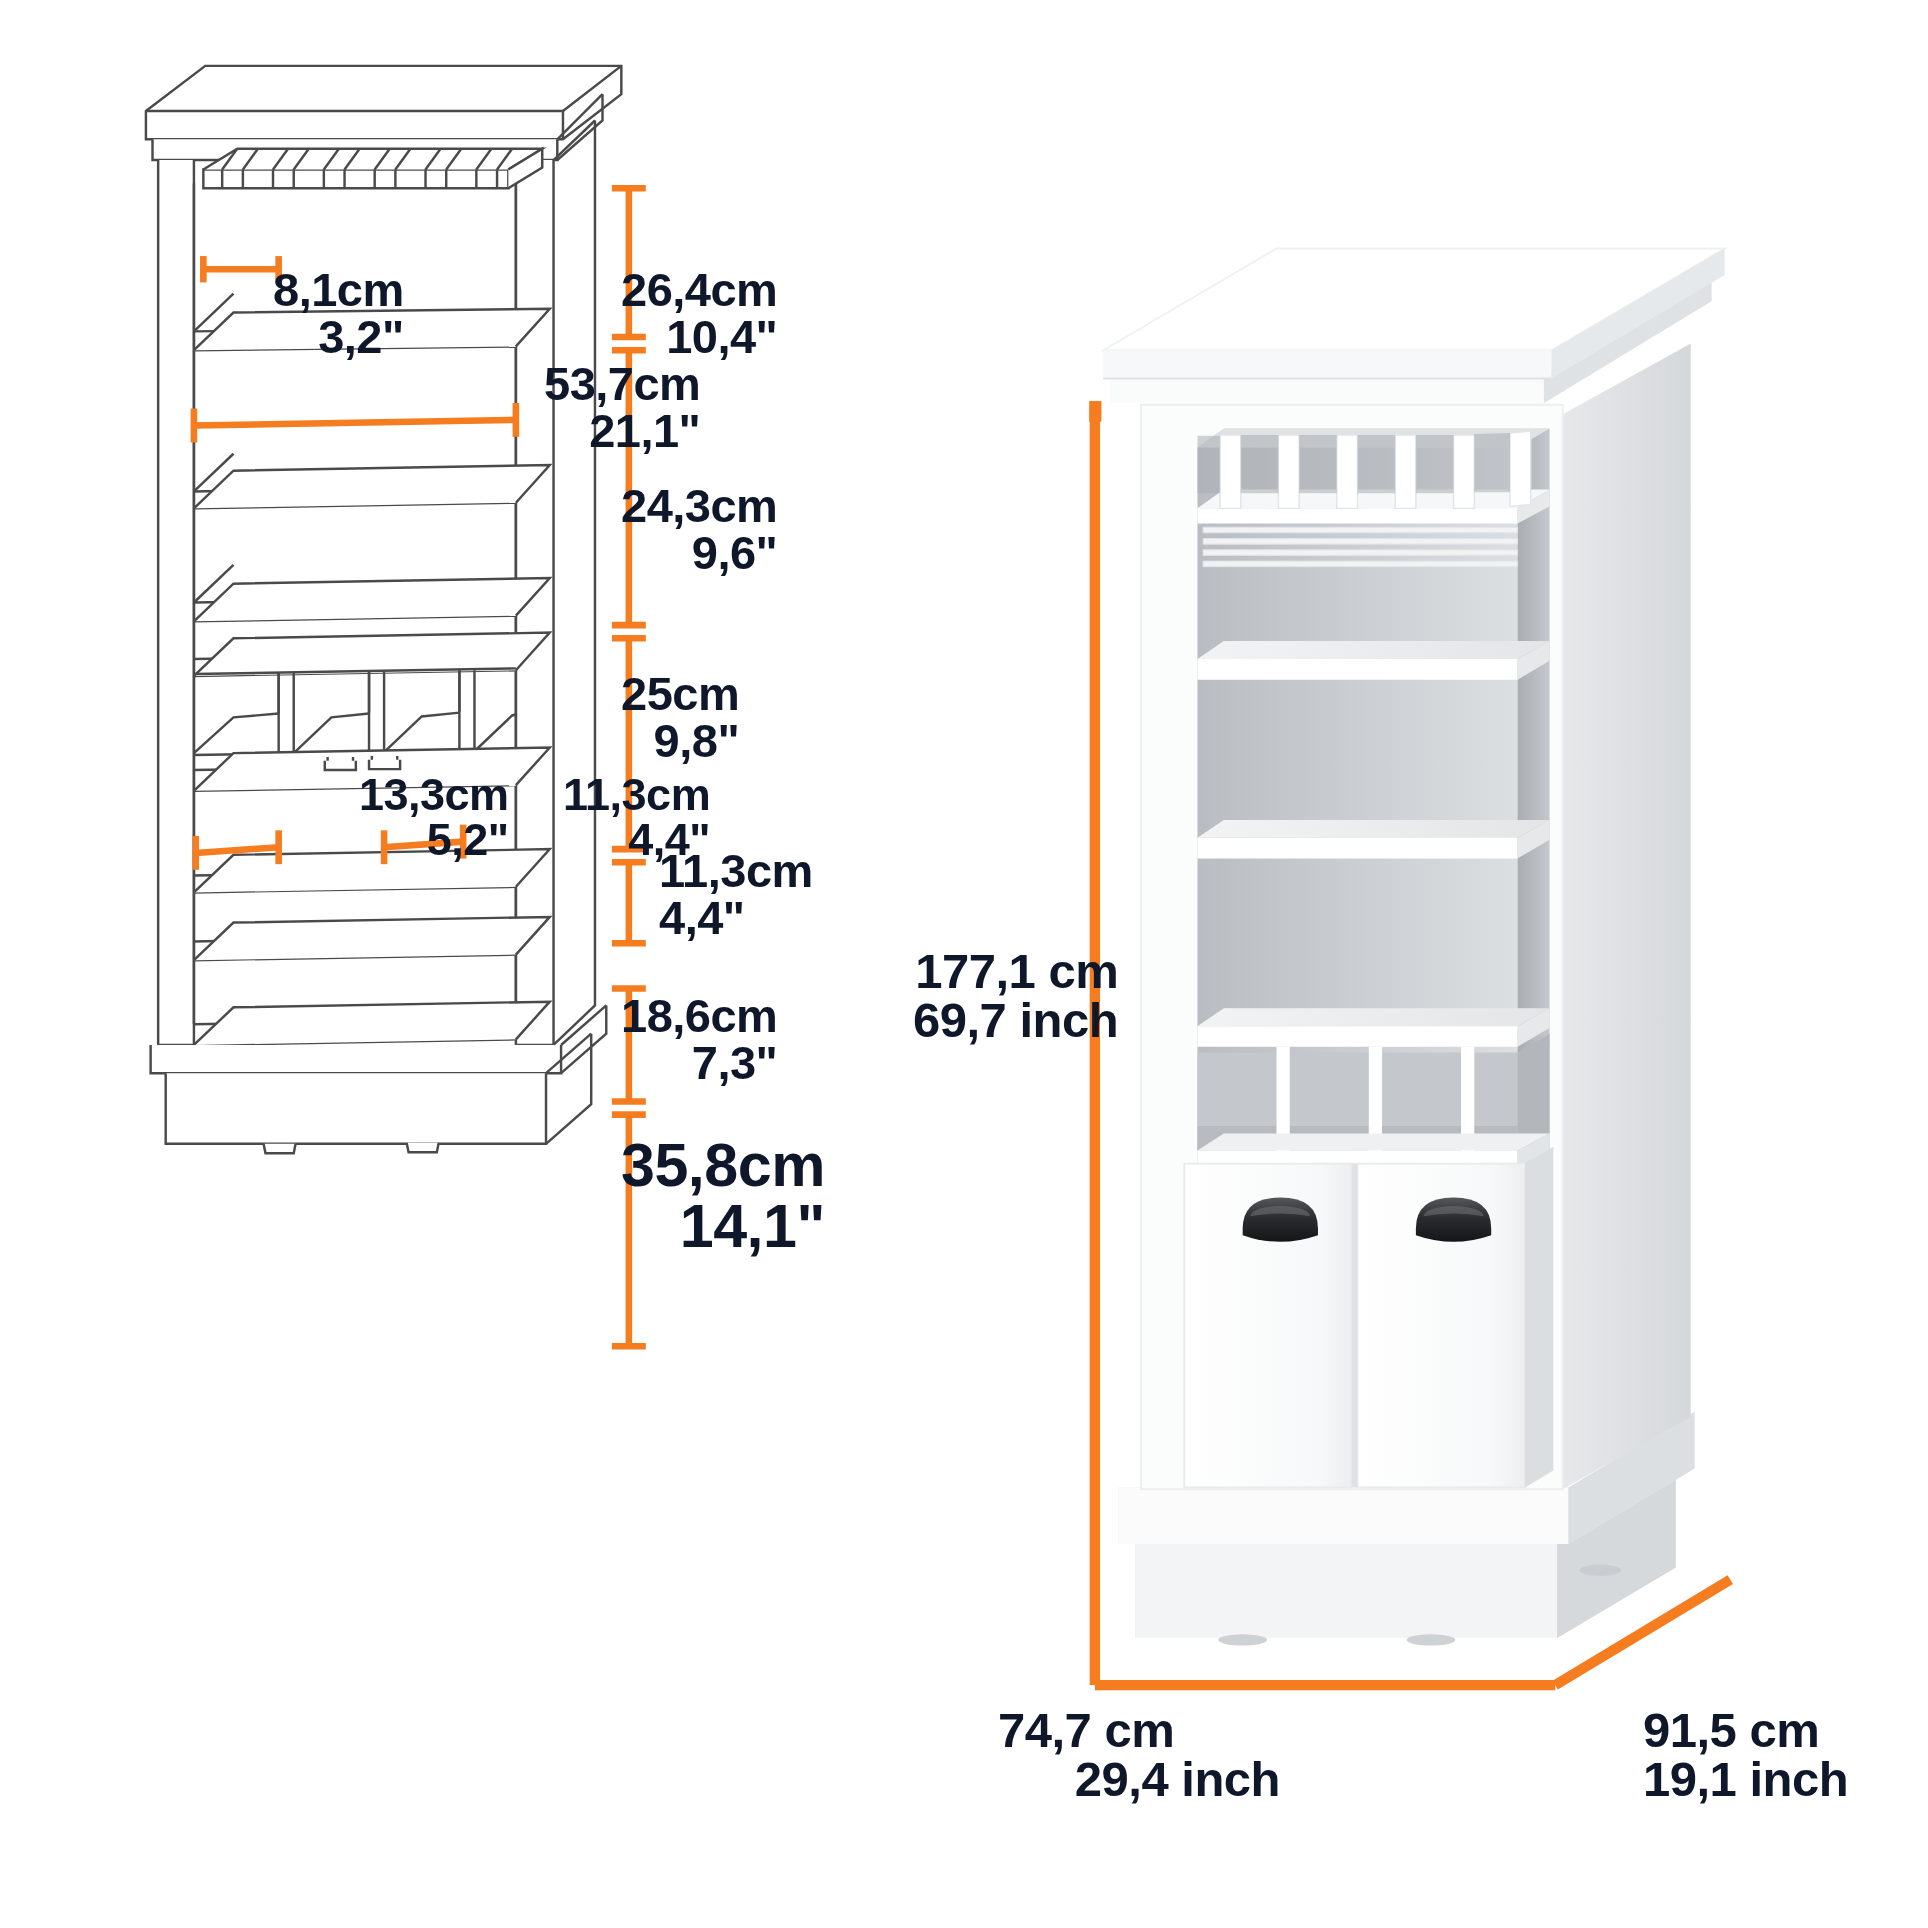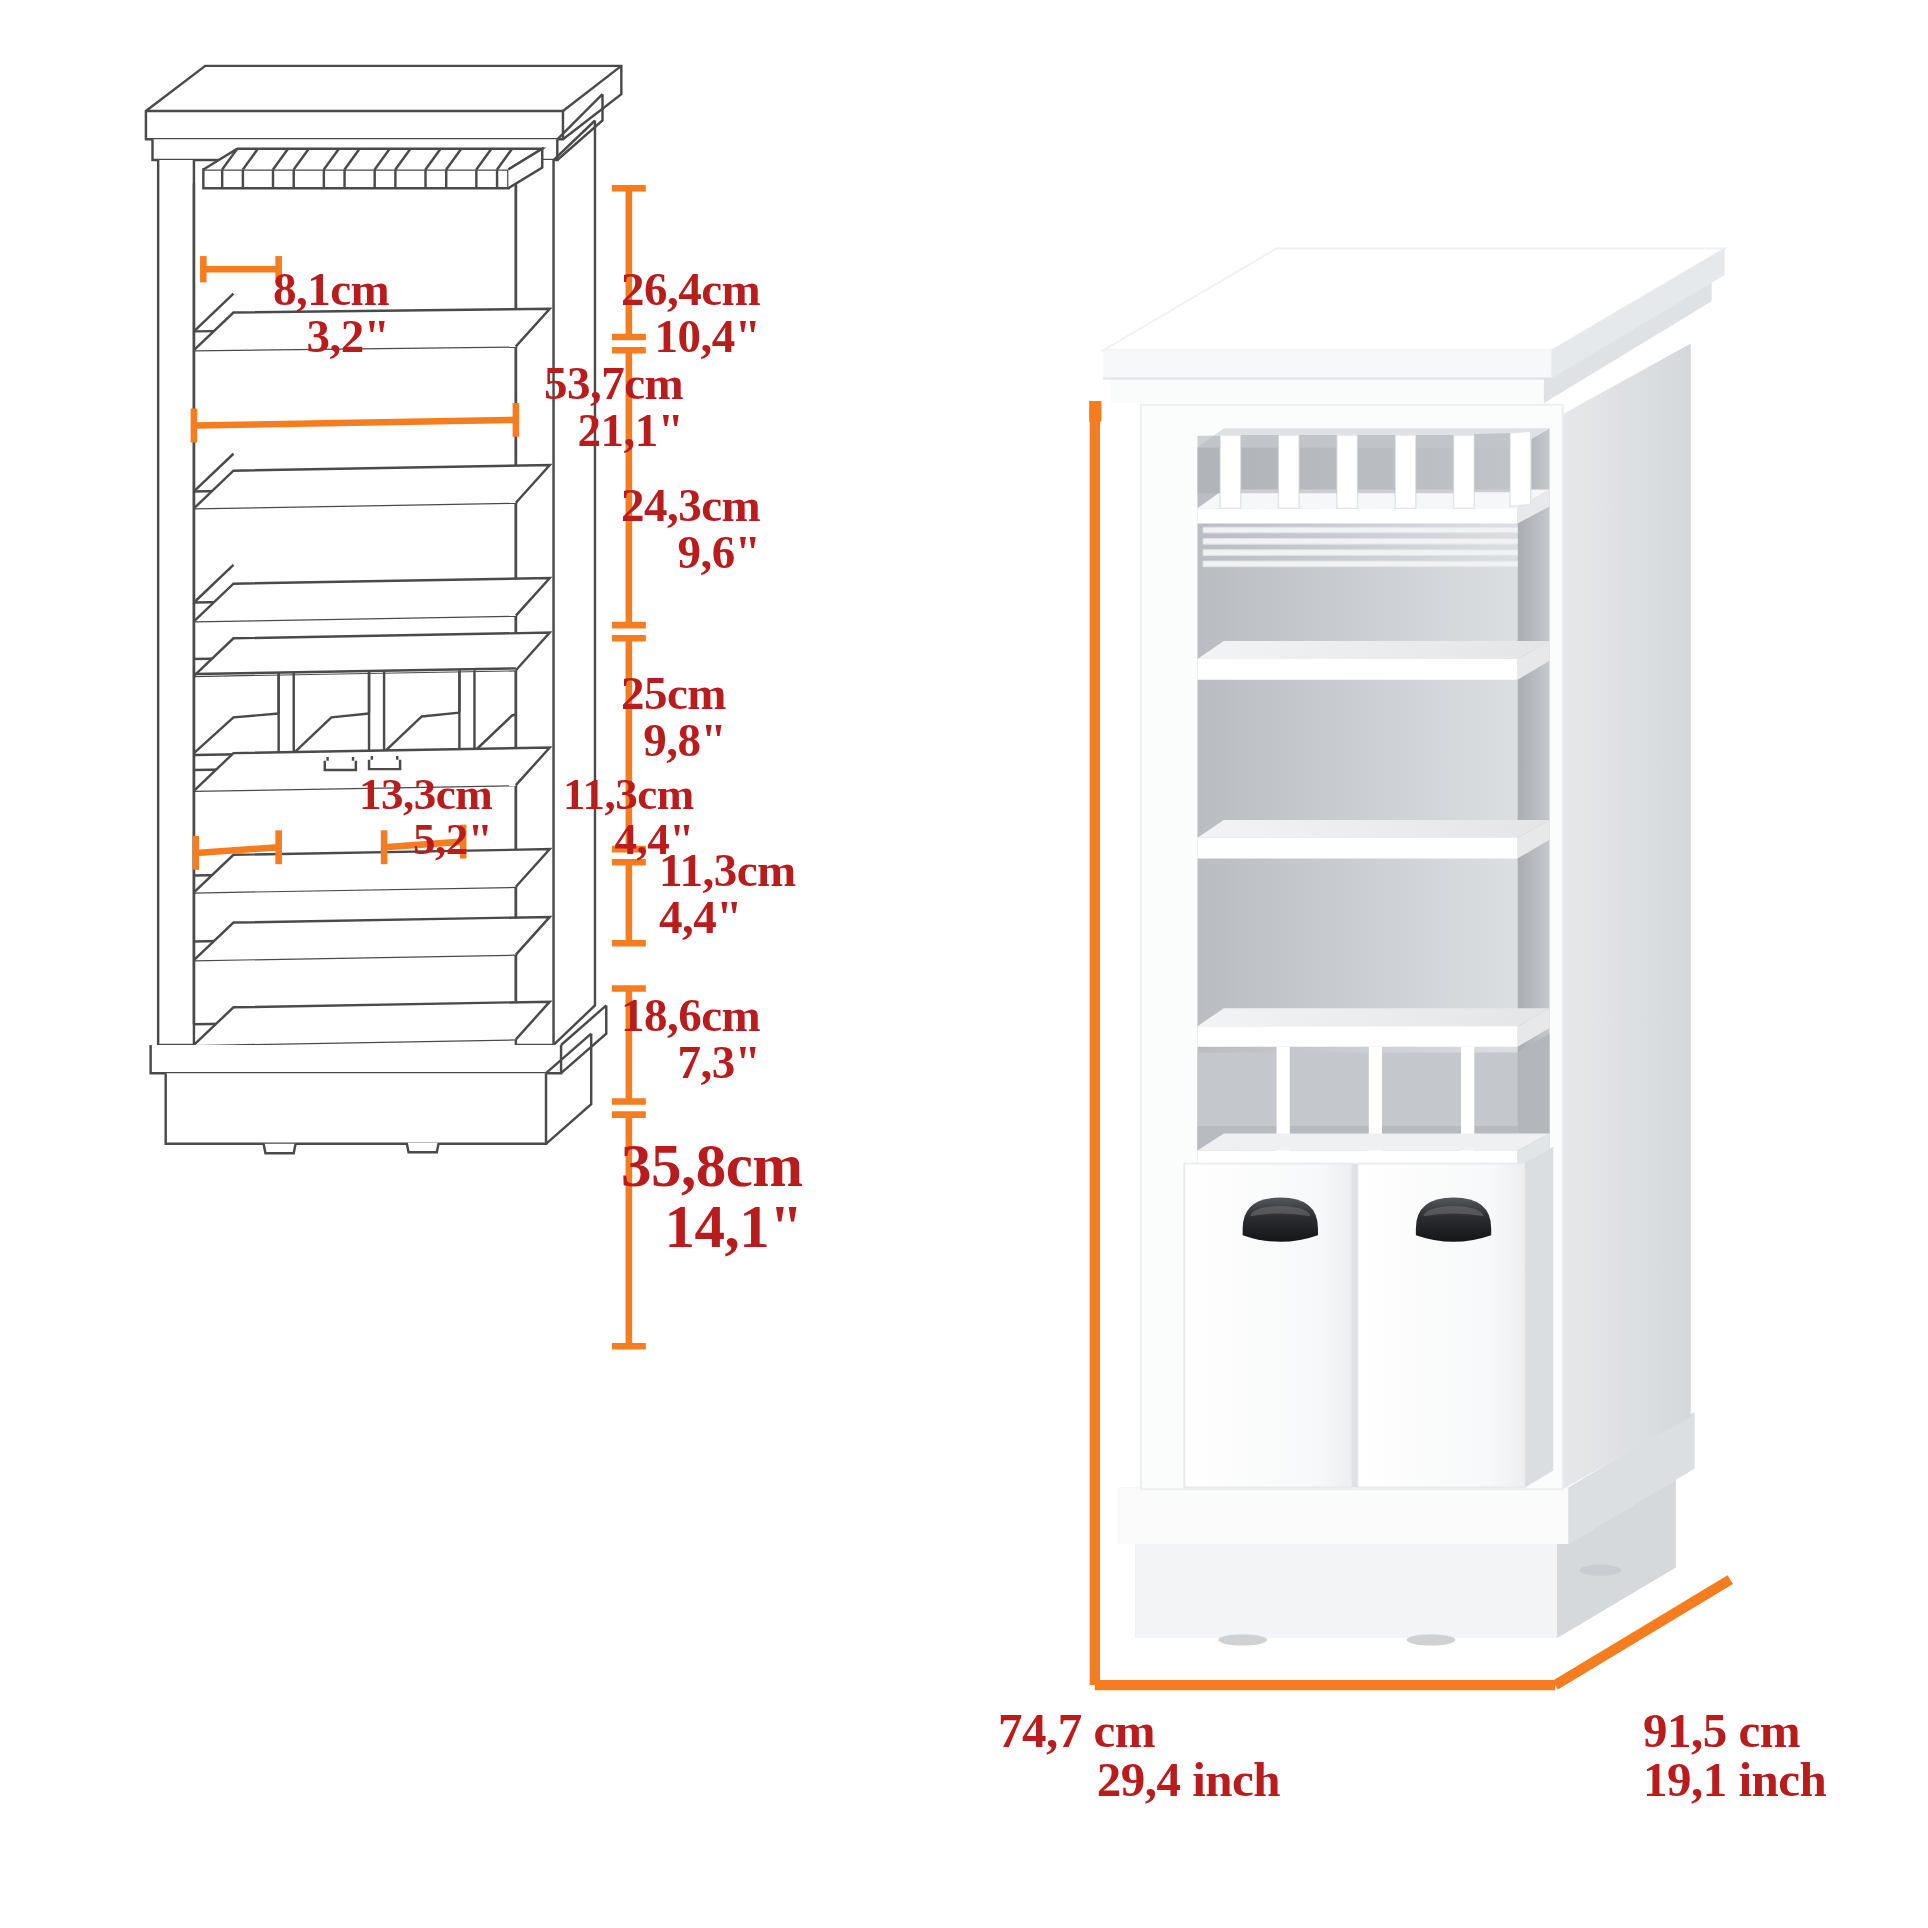--- a/index.html
+++ b/index.html
@@ -16,22 +16,22 @@
   }
   #stage {
     position: absolute;
     left: 0; top: 0;
     width: 1928px;
     height: 1928px;
     background: #ffffff;
   }
   .dim-label {
     position: absolute;
-    color: #b91c1c;
-    font-family: Liberation Serif, serif;
+    color: #0f172a;
+    font-family: Liberation Sans, sans-serif;
     font-weight: bold;
     line-height: 1.0;
     white-space: nowrap;
     letter-spacing: -0.5px;
   }
   .dim-label .l1 { display: block; text-align: right; }
   .dim-label .l2 { display: block; text-align: right; }
   .dim-label.left-al .l1,
   .dim-label.left-al .l2 { text-align: left; }
 
@@ -431,20 +431,24 @@
       <path d="M1652,1790 L1838,1678"></path>
 
       <path d="M1838,1678 L1838,1748" opacity="0"></path>
     </g>
 
     <g fill="#F57C1F">
       <rect x="1157" y="426" width="13" height="22"></rect>
     </g>
   </svg>
 
+  <div class="dim-label" style="left:913px; top:947px; font-size:49px;">
+    <span class="l1">177,1 cm</span>
+    <span class="l2">69,7 inch</span>
+  </div>
 
   <div class="dim-label" style="left:998px; top:1706px; font-size:49px; text-align:center; width:282px;">
     <span class="l1" style="text-align:left;">74,7 cm</span>
     <span class="l2" style="text-align:right;">29,4 inch</span>
   </div>
 
   <div class="dim-label left-al" style="left:1643px; top:1706px; font-size:49px;">
     <span class="l1">91,5 cm</span>
     <span class="l2">19,1 inch</span>
   </div>

